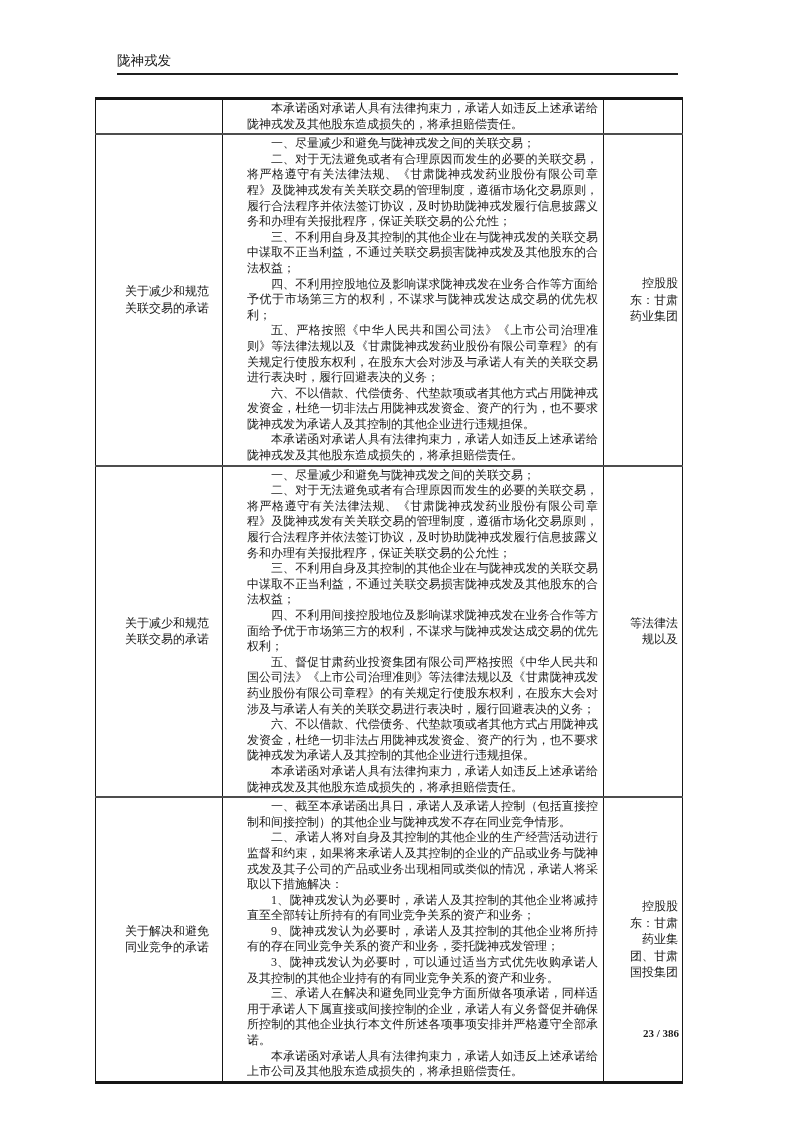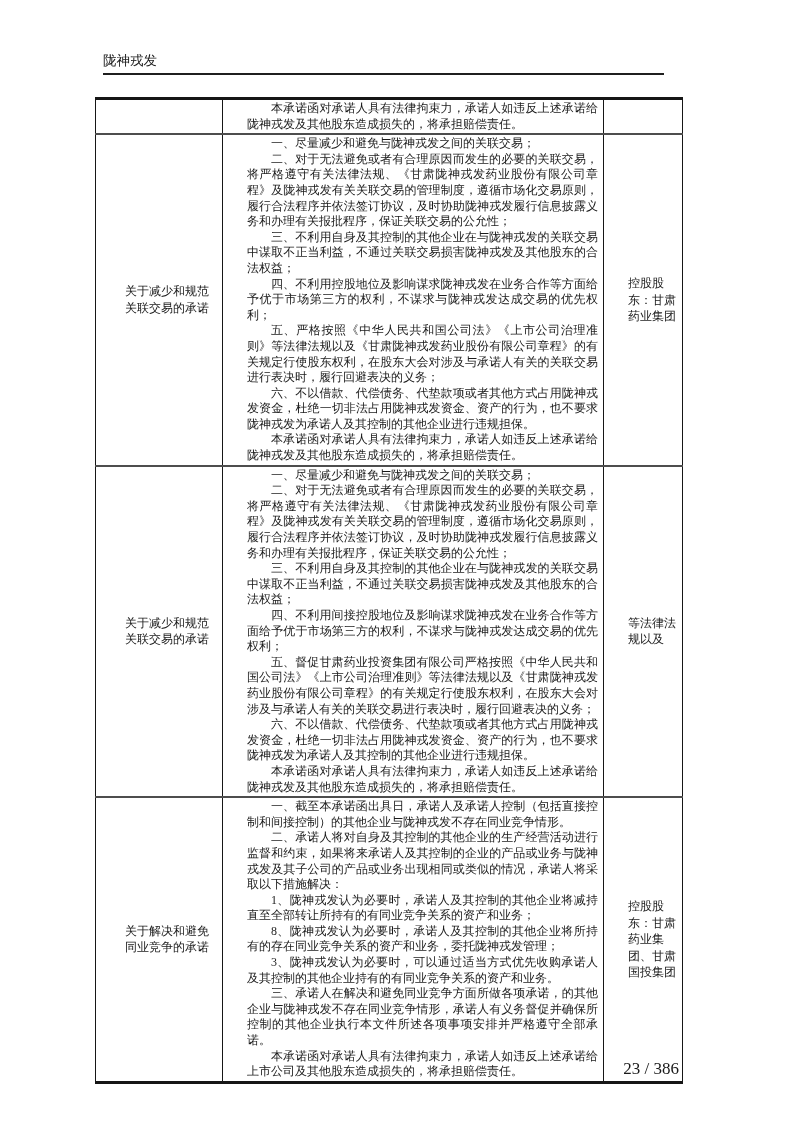--- a/index.html
+++ b/index.html
@@ -6,21 +6,21 @@
   html, body { background: #ffffff; }
   body {
     width: 793px; height: 1122px;
     position: relative;
     font-family: "Liberation Serif", "DejaVu Serif", serif;
     color: #1a1a1a;
     overflow: hidden;
   }
   .page-header {
     position: absolute;
-    left: 103px; top: 52px;
+    left: 117px; top: 52px;
     width: 561px;
     display: flex;
     justify-content: space-between;
     align-items: flex-end;
     padding-bottom: 4px;
     border-bottom: 2px solid #1f1f1f;
     font-size: 13.5px;
     line-height: 17px;
     white-space: nowrap;
   }
@@ -49,39 +49,39 @@
     text-align: center;
     padding: 0 8px;
     line-height: 16.5px;
   }
   td.cell-content {
     padding: 1px 5px;
     text-align: justify;
     vertical-align: top;
   }
   td.cell-party {
-    text-align: left;
+    text-align: right;
     padding: 0 4px;
     line-height: 16.5px;
   }
   .para {
     text-indent: 2em;
     line-height: 15.6px;
     text-align: justify;
   }
   tr.row-cont  { height: 32px; }
   tr.row-one   { height: 313px; }
   tr.row-two   { height: 307px; }
   tr.row-three { height: 265px; }
   .page-number {
     position: absolute;
     right: 114px;
-    top: 1059px;
-    font-weight: normal;
-    font-size: 17px;
+    top: 1027px;
+    font-weight: bold;
+    font-size: 11px;
   }
 </style>
 </head>
 <body>
 
 <div class="page-header">
   <span>陇神戎发</span>
 </div>
 
 <table class="commitments">
@@ -123,23 +123,23 @@
           <p class="para">本承诺函对承诺人具有法律拘束力，承诺人如违反上述承诺给陇神戎发及其他股东造成损失的，将承担赔偿责任。</p>
         </td>
       <td class="cell-party">等法律法规以及</td>
     </tr>
     <tr class="row-three">
       <td class="cell-title">关于解决和避免同业竞争的承诺</td>
       <td class="cell-content">
           <p class="para">一、截至本承诺函出具日，承诺人及承诺人控制（包括直接控制和间接控制）的其他企业与陇神戎发不存在同业竞争情形。</p>
           <p class="para">二、承诺人将对自身及其控制的其他企业的生产经营活动进行监督和约束，如果将来承诺人及其控制的企业的产品或业务与陇神戎发及其子公司的产品或业务出现相同或类似的情况，承诺人将采取以下措施解决：</p>
           <p class="para">1、陇神戎发认为必要时，承诺人及其控制的其他企业将减持直至全部转让所持有的有同业竞争关系的资产和业务；</p>
-          <p class="para">8、陇神戎发认为必要时，承诺人及其控制的其他企业将所持有的存在同业竞争关系的资产和业务，委托陇神戎发管理；</p>
+          <p class="para">9、陇神戎发认为必要时，承诺人及其控制的其他企业将所持有的存在同业竞争关系的资产和业务，委托陇神戎发管理；</p>
           <p class="para">3、陇神戎发认为必要时，可以通过适当方式优先收购承诺人及其控制的其他企业持有的有同业竞争关系的资产和业务。</p>
-          <p class="para">三、承诺人在解决和避免同业竞争方面所做各项承诺，的其他企业与陇神戎发不存在同业竞争情形，承诺人有义务督促并确保所控制的其他企业执行本文件所述各项事项安排并严格遵守全部承诺。</p>
+          <p class="para">三、承诺人在解决和避免同业竞争方面所做各项承诺，同样适用于承诺人下属直接或间接控制的企业，承诺人有义务督促并确保所控制的其他企业执行本文件所述各项事项安排并严格遵守全部承诺。</p>
           <p class="para">本承诺函对承诺人具有法律拘束力，承诺人如违反上述承诺给上市公司及其他股东造成损失的，将承担赔偿责任。</p>
         </td>
       <td class="cell-party">控股股东：甘肃药业集团、甘肃国投集团</td>
     </tr>
   </tbody>
 </table>
 
 <div class="page-number">23 / 386</div>
 
 </body></html>

